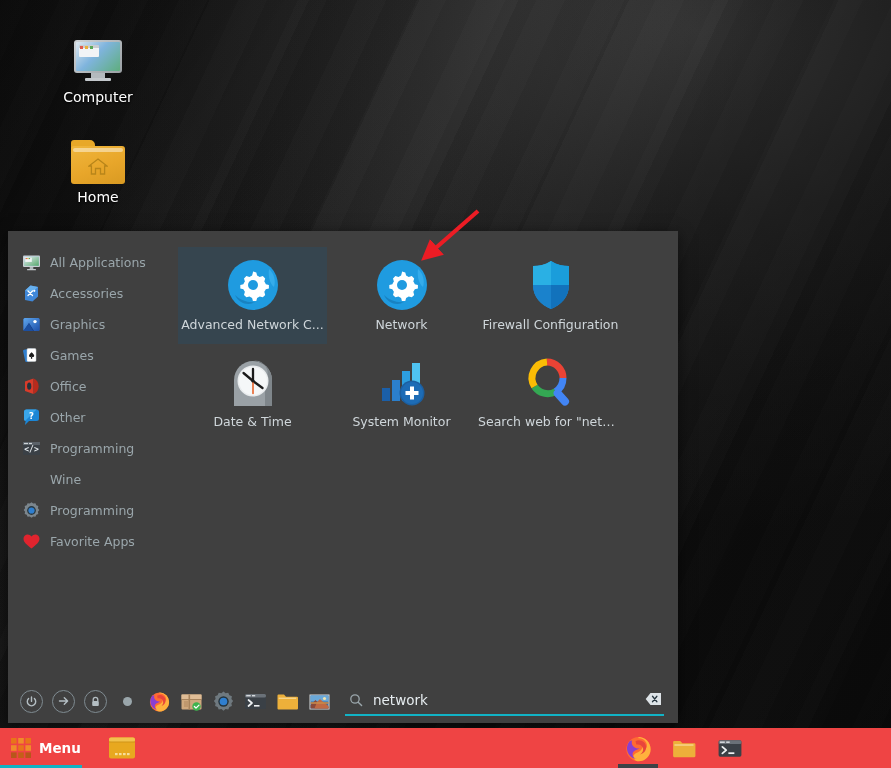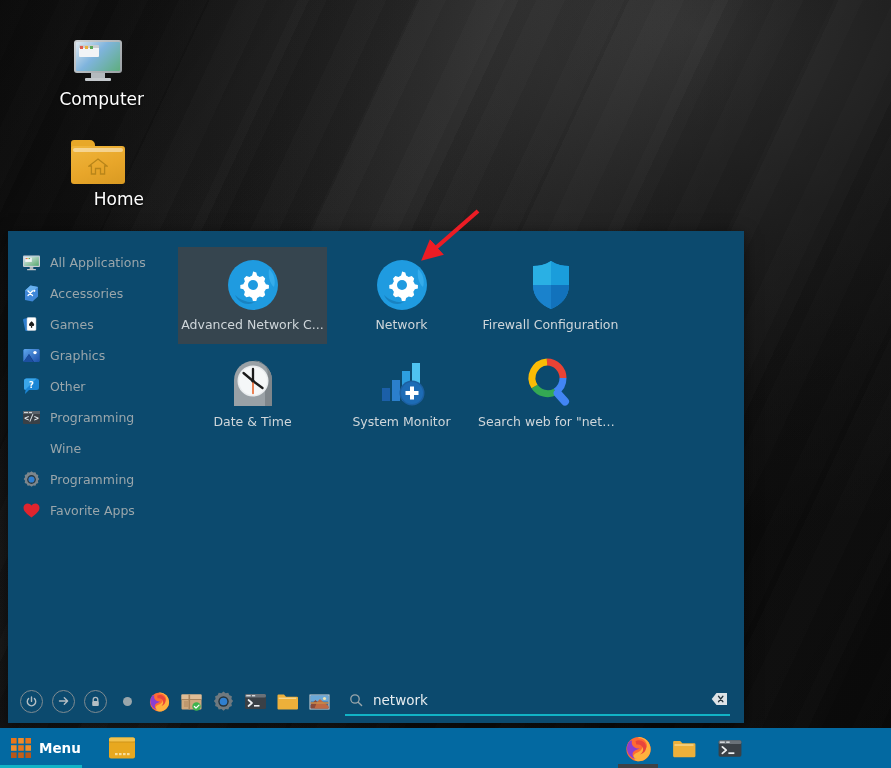--- a/index.html
+++ b/index.html
@@ -33,23 +33,23 @@
     content:"";
     position:absolute; inset:0;
     background: linear-gradient(118deg, rgba(0,0,0,0.55) 0%, rgba(0,0,0,0.10) 22%,
                 rgba(255,255,255,0.02) 40%, rgba(0,0,0,0.25) 62%, rgba(0,0,0,0.5) 100%);
   }
 
   
   .desk-icon {
     position: absolute;
     width: 92px;
-    text-align: right;
+    text-align: center;
     color: #ffffff;
-    font-size: 17px;
+    font-size: 14px;
   }
   .desk-icon .glyph { height: 56px; display:flex; align-items:flex-end; justify-content:center; }
   .desk-icon .lbl { margin-top: 5px; text-shadow: 0 1px 2px #000; }
 
   
   .monitor { width:48px; height:44px; position:relative; }
   .monitor .screen {
     width:48px; height:33px; border-radius:3px;
     background: linear-gradient(135deg,#cfd3d6 0%, #9aa0a4 100%);
     padding:2px;
@@ -86,22 +86,22 @@
     background:rgba(255,255,255,.45); border-radius:2px;
   }
   .folder-home .house {
     position:absolute; left:50%; top:17px; transform:translateX(-50%);
     width:20px; height:18px;
   }
 
   
   #menu {
     position:absolute;
-    left:8px; top:231px; width:736px; height:492px;
-    background:#0c4a6e;
+    left:8px; top:231px; width:670px; height:492px;
+    background:#404040;
     box-shadow: 0 3px 14px rgba(0,0,0,.55);
   }
   #menu-body { display:flex; height:448px; }
 
   
   #sidebar { width:166px; padding-top:16px; flex:0 0 166px; }
   .cat {
     display:flex; align-items:center; gap:9px;
     height:31px; padding-left:14px;
     color:#9aa6ab; font-size:12.5px;
@@ -149,21 +149,21 @@
   #searchinput {
     flex:1; background:transparent; border:0; outline:0;
     color:#e6ecef; font-size:13.5px;
     font-family:"DejaVu Sans","Liberation Sans",sans-serif;
   }
   #clearbtn { margin-right:2px; cursor:pointer; }
 
   
   #taskbar {
     position:absolute; left:0; bottom:0; width:891px; height:40px;
-    background:#0369a1;
+    background:#ef4444;
     display:flex; align-items:center;
   }
   #menubtn {
     display:flex; align-items:center; gap:7px;
     height:40px; padding:0 12px 0 10px; position:relative; cursor:pointer;
   }
   #menubtn .lbl { color:#ffffff; font-size:13.5px; font-weight:bold; }
   #menubtn::after {
     content:""; position:absolute; left:0; bottom:0; width:82px; height:3px; background:#11b3c6;
   }
@@ -248,46 +248,54 @@
           <path d="M3 6.5 L8.5 1.5 L16 3 L16 12.5 L10.5 17.5 L3 16 Z" fill="#3f87d8"></path>
           <path d="M8.5 1.5 L16 3 L10.5 8 L3 6.5 Z" fill="#67b0ee"></path>
           <path d="M6 7 L10.5 11.5 M10.5 7 L6 11.5" stroke="#fff" stroke-width="1.3" stroke-linecap="round"></path>
           <circle cx="12.3" cy="6.8" r="1.1" fill="#fff"></circle>
         </svg>
         <span>Accessories</span>
       </div>
 
       <div class="cat">
         <svg class="ci" viewBox="0 0 19 19">
-          <rect x="2" y="3" width="9" height="12.5" rx="1.2" fill="#2f7fd0" transform="rotate(-12 6.5 9)"></rect>
-          <rect x="5" y="2.5" width="9" height="13" rx="1.2" fill="#ffffff" stroke="#c6ccd0" stroke-width=".5"></rect>
-          <path d="M9.6 6.2 c1.6 1.6 2.6 2.3 2.6 3.5 c0 .9-.7 1.4-1.4 1.4 c-.5 0-.9-.2-1.2-.6 c-.3.4-.7.6-1.2.6 c-.8 0-1.4-.5-1.4-1.4 c0-1.2 1-1.9 2.6-3.5z" fill="#1b1b1b"></path>
-          <rect x="8.9" y="10.6" width="1.3" height="2.2" fill="#1b1b1b"></rect>
-        </svg>
-        <span>Games</span>
-      </div>
-
-      <div class="cat">
-        <svg class="ci" viewBox="0 0 19 19">
           <rect x="1.5" y="3" width="16" height="13" rx="1.5" fill="#2a66c8"></rect>
           <rect x="1.5" y="3" width="16" height="13" rx="1.5" fill="url(#g2)"></rect>
           <defs>
               <linearGradient id="g2" x1="0" y1="0" x2="1" y2="1">
             <stop offset="0" stop-color="#5fa8ef"></stop>
                 <stop offset="1" stop-color="#1d4fa8"></stop>
               </linearGradient>
             </defs>
           <circle cx="13" cy="6.6" r="1.7" fill="#fff"></circle>
           <path d="M1.5 15.9 L7 8 L12 15.9 Z" fill="#133a82"></path>
           <path d="M1.5 16 L7 8.3 L11.2 16 Z" fill="#1c4fa0"></path>
         </svg>
         <span>Graphics</span>
       </div>
 
-
+      <div class="cat">
+        <svg class="ci" viewBox="0 0 19 19">
+          <rect x="2" y="3" width="9" height="12.5" rx="1.2" fill="#2f7fd0" transform="rotate(-12 6.5 9)"></rect>
+          <rect x="5" y="2.5" width="9" height="13" rx="1.2" fill="#ffffff" stroke="#c6ccd0" stroke-width=".5"></rect>
+          <path d="M9.6 6.2 c1.6 1.6 2.6 2.3 2.6 3.5 c0 .9-.7 1.4-1.4 1.4 c-.5 0-.9-.2-1.2-.6 c-.3.4-.7.6-1.2.6 c-.8 0-1.4-.5-1.4-1.4 c0-1.2 1-1.9 2.6-3.5z" fill="#1b1b1b"></path>
+          <rect x="8.9" y="10.6" width="1.3" height="2.2" fill="#1b1b1b"></rect>
+        </svg>
+        <span>Games</span>
+      </div>
+
+
+      <div class="cat">
+        <svg class="ci" viewBox="0 0 19 19">
+          <path d="M3 4.5 L11.5 1.5 L11.5 17 L3 14 Z" fill="#d83b2a"></path>
+          <path d="M11.5 1.5 C15 2.6 16.6 5.6 16.6 9.2 C16.6 12.8 15 15.9 11.5 17 Z" fill="#b82a1c"></path>
+          <ellipse cx="7.2" cy="9.2" rx="2.1" ry="3.6" fill="#24333c"></ellipse>
+        </svg>
+        <span>Office</span>
+      </div>
 
       <div class="cat">
         <svg class="ci" viewBox="0 0 19 19">
           <path d="M2 4 A2.5 2.5 0 0 1 4.5 1.5 L14.5 1.5 A2.5 2.5 0 0 1 17 4 L17 10.5 A2.5 2.5 0 0 1 14.5 13 L7 13 L3 17 L3.6 13 A2.5 2.5 0 0 1 2 10.5 Z" fill="#1b86d6"></path>
           <path d="M2 4 A2.5 2.5 0 0 1 4.5 1.5 L14.5 1.5 L3 13 A2.5 2.5 0 0 1 2 10.5 Z" fill="#3aa6ea"></path>
           <text x="9.5" y="10.5" font-size="8.5" font-family="DejaVu Sans" font-weight="bold" fill="#fff" text-anchor="middle">?</text>
         </svg>
         <span>Other</span>
       </div>
 

